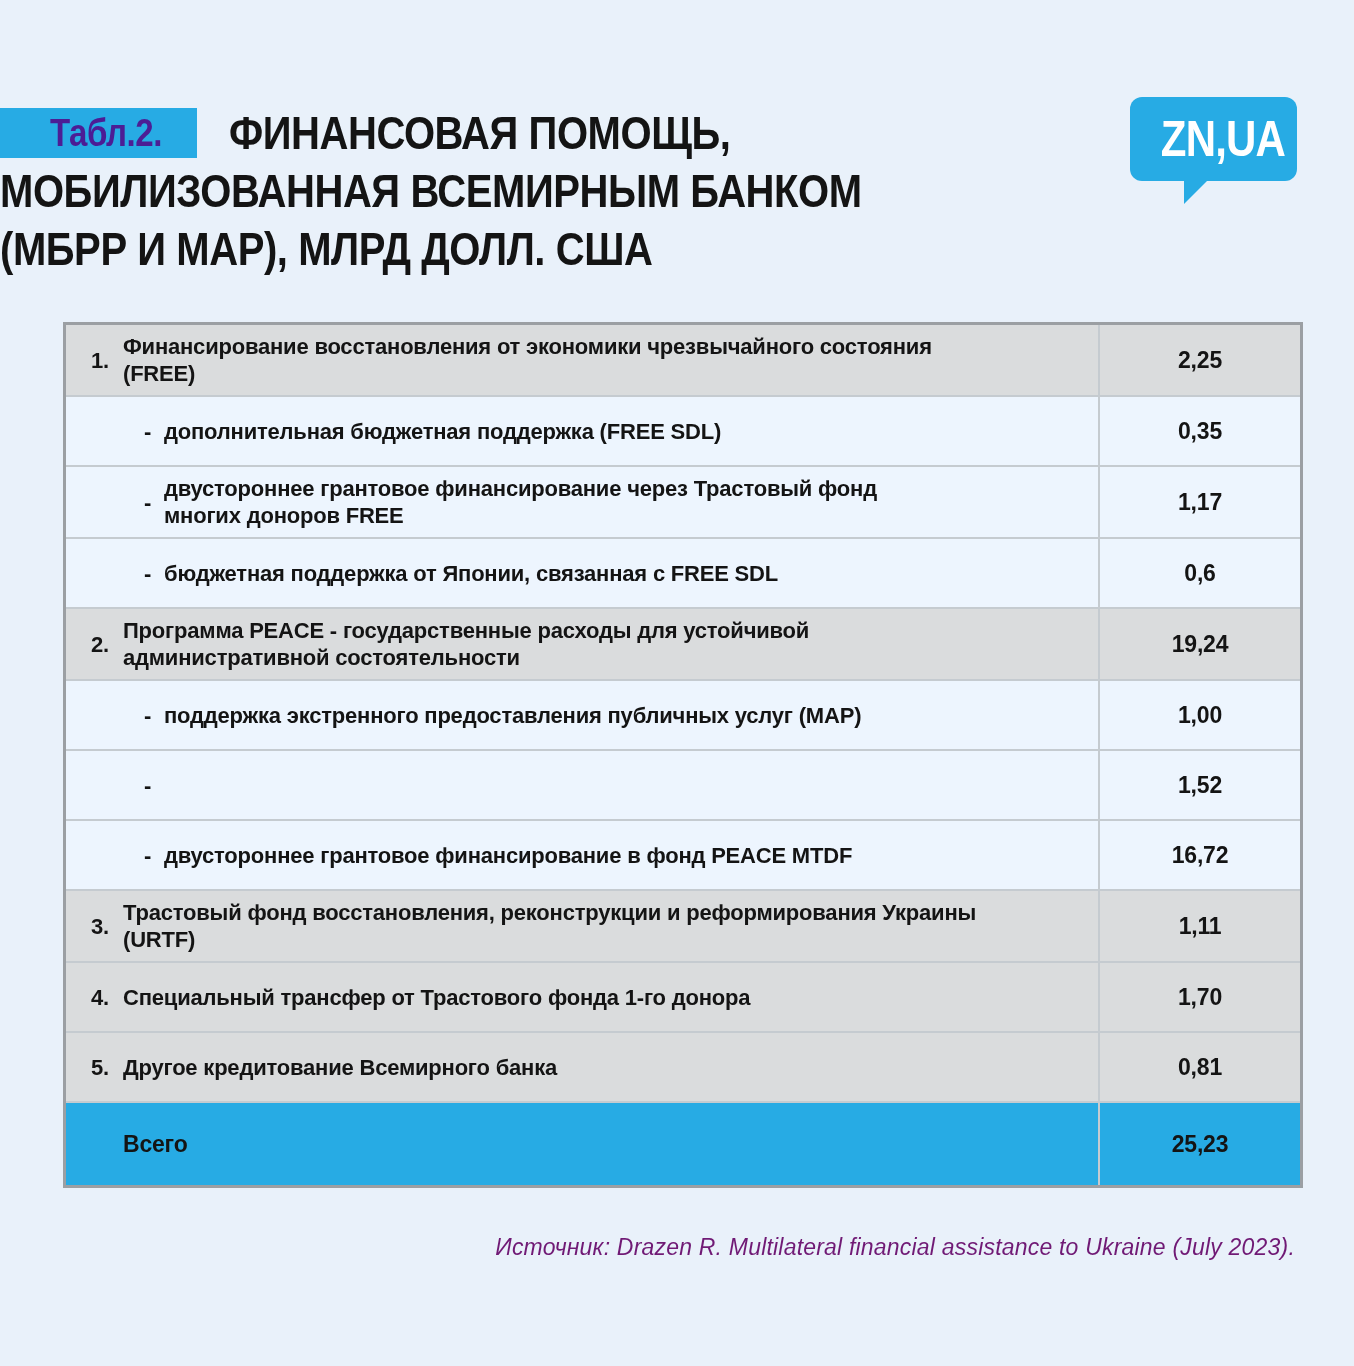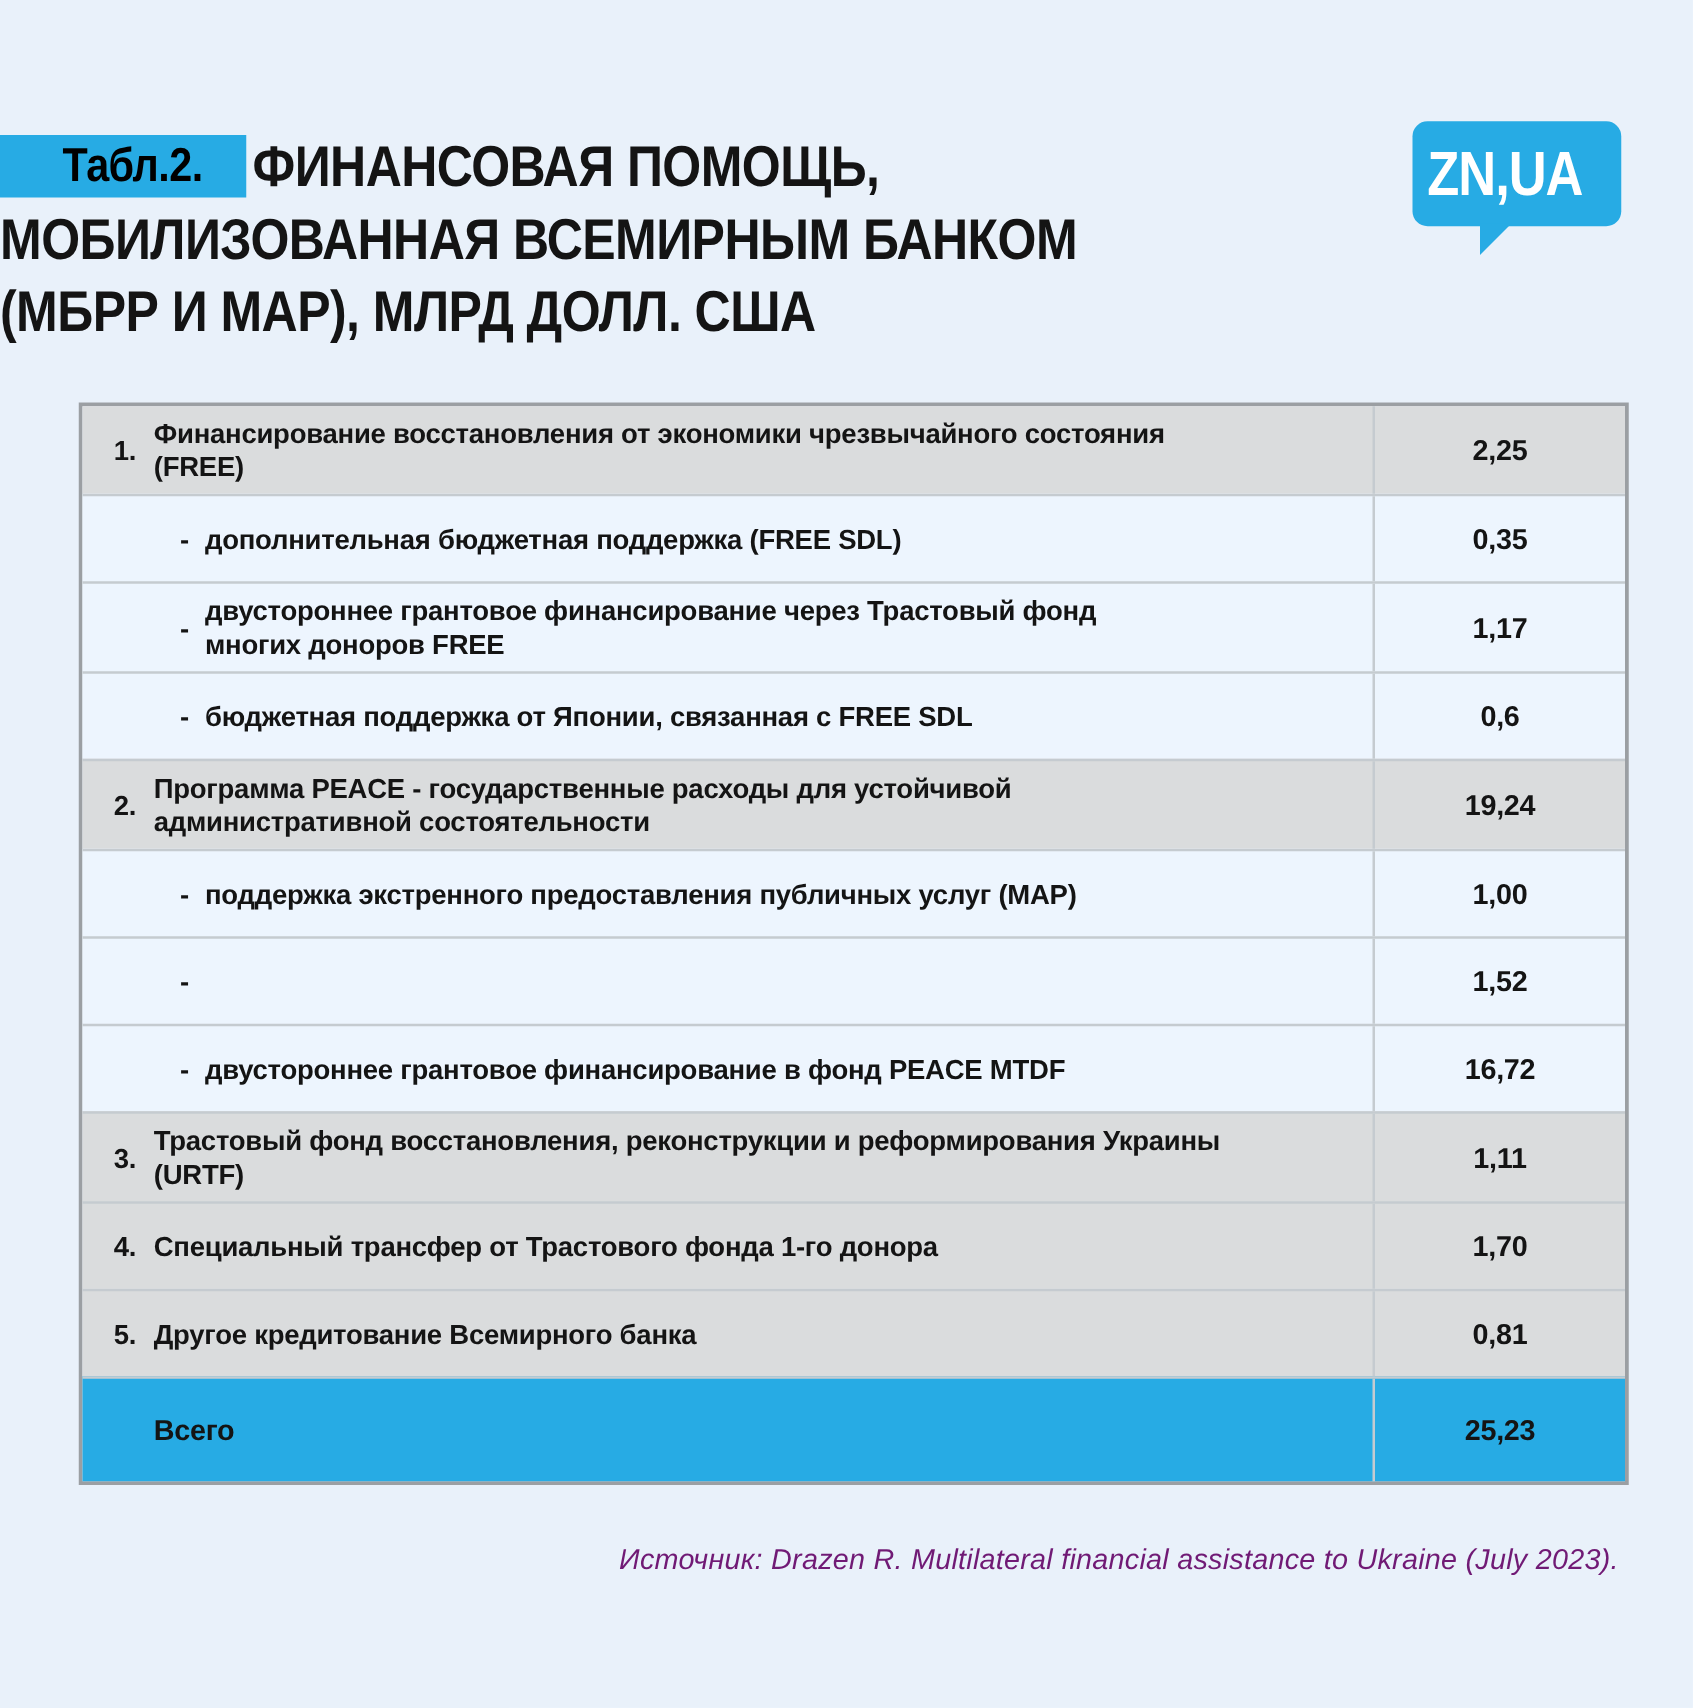--- a/index.html
+++ b/index.html
@@ -7,34 +7,34 @@
     width: 1354px; height: 1366px;
     background: #E9F1FA;
     font-family: "Liberation Sans", "DejaVu Sans", sans-serif;
     color: #141414;
     overflow: hidden;
   }
   
   .header { position: relative; margin-top: 104px; }
   .header-line { height: 58px; display: flex; align-items: center; white-space: nowrap; }
   .tag {
-    background: #27ABE4; color: #000000;
+    background: #27ABE4; color: #4c1d95;
     height: 50px; display: flex; align-items: center;
-    padding: 0 18px 0 50px; margin-right: 5px;
+    padding: 0 18px 0 50px; margin-right: 32px;
     font-size: 38px; font-weight: bold;
   }
   .cond { display: inline-block; transform: scaleX(0.87); transform-origin: 0 50%; letter-spacing: -0.5px; }
   .title-text { font-size: 46px; font-weight: bold; color: #141414; text-align: right; }
   .indented { }
   
   .logo {
     position: absolute; top: -7px; right: 57px;
     width: 167px; height: 84px;
     background: #27ABE4; border-radius: 12px;
-    display: flex; align-items: center; justify-content: flex-start;
+    display: flex; align-items: center; justify-content: flex-end;
   }
   .logo-text { color: #ffffff; font-size: 50px; font-weight: bold; transform: scaleX(0.84); letter-spacing: -1px; }
   .logo-tail {
     position: absolute; left: 54px; top: 82px;
     width: 0; height: 0;
     border-top: 25px solid #27ABE4;
     border-right: 25px solid transparent;
   }
   
   .table {

